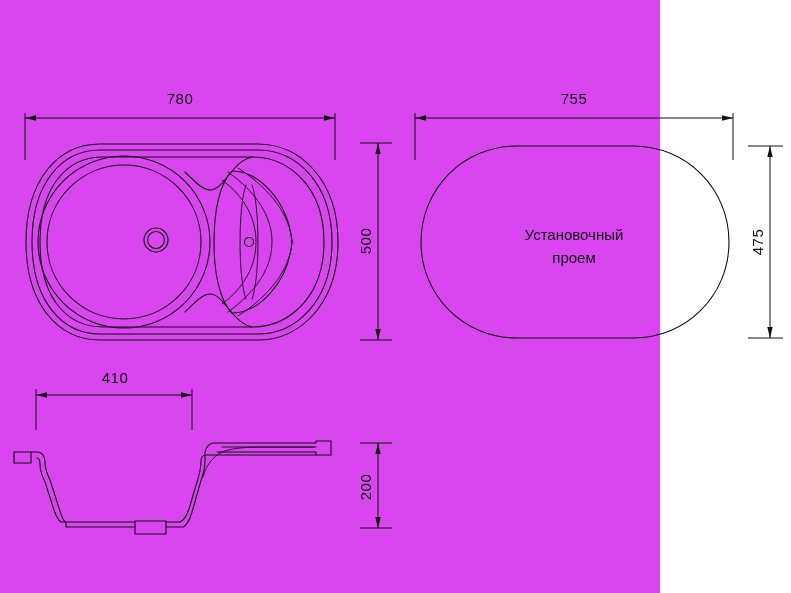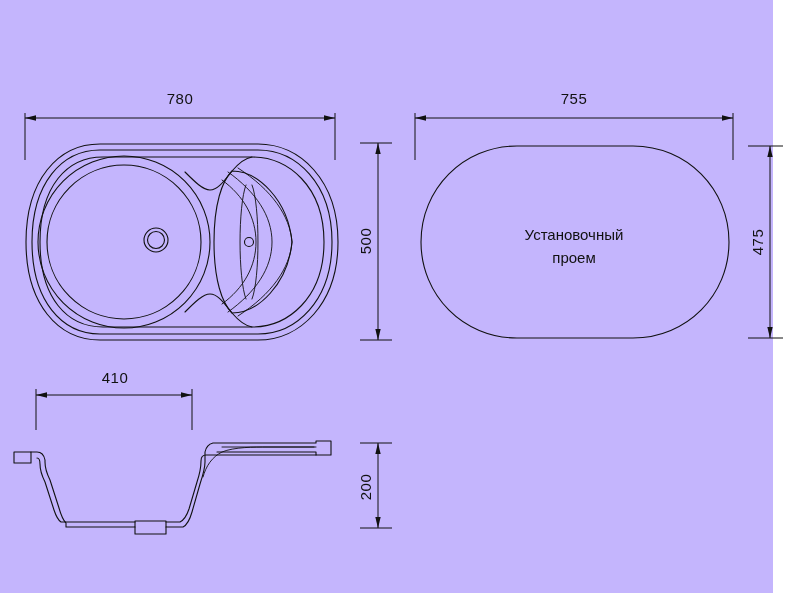--- a/index.html
+++ b/index.html
@@ -8,23 +8,23 @@
     background: #ffffff;
   }
   body {
     width: 791px;
     height: 593px;
     font-family: "Liberation Sans", sans-serif;
     overflow: hidden;
   }
   #drawing-root {
     position: relative;
-    width: 773px;
+    width: 660px;
     height: 593px;
-    background: #c4b5fd;
+    background: #d946ef;
   }
   svg#technical-drawing {
     display: block;
     width: 791px;
     height: 593px;
   }
   .ln {
     fill: none;
     stroke: #111111;
     stroke-width: 1.1;

